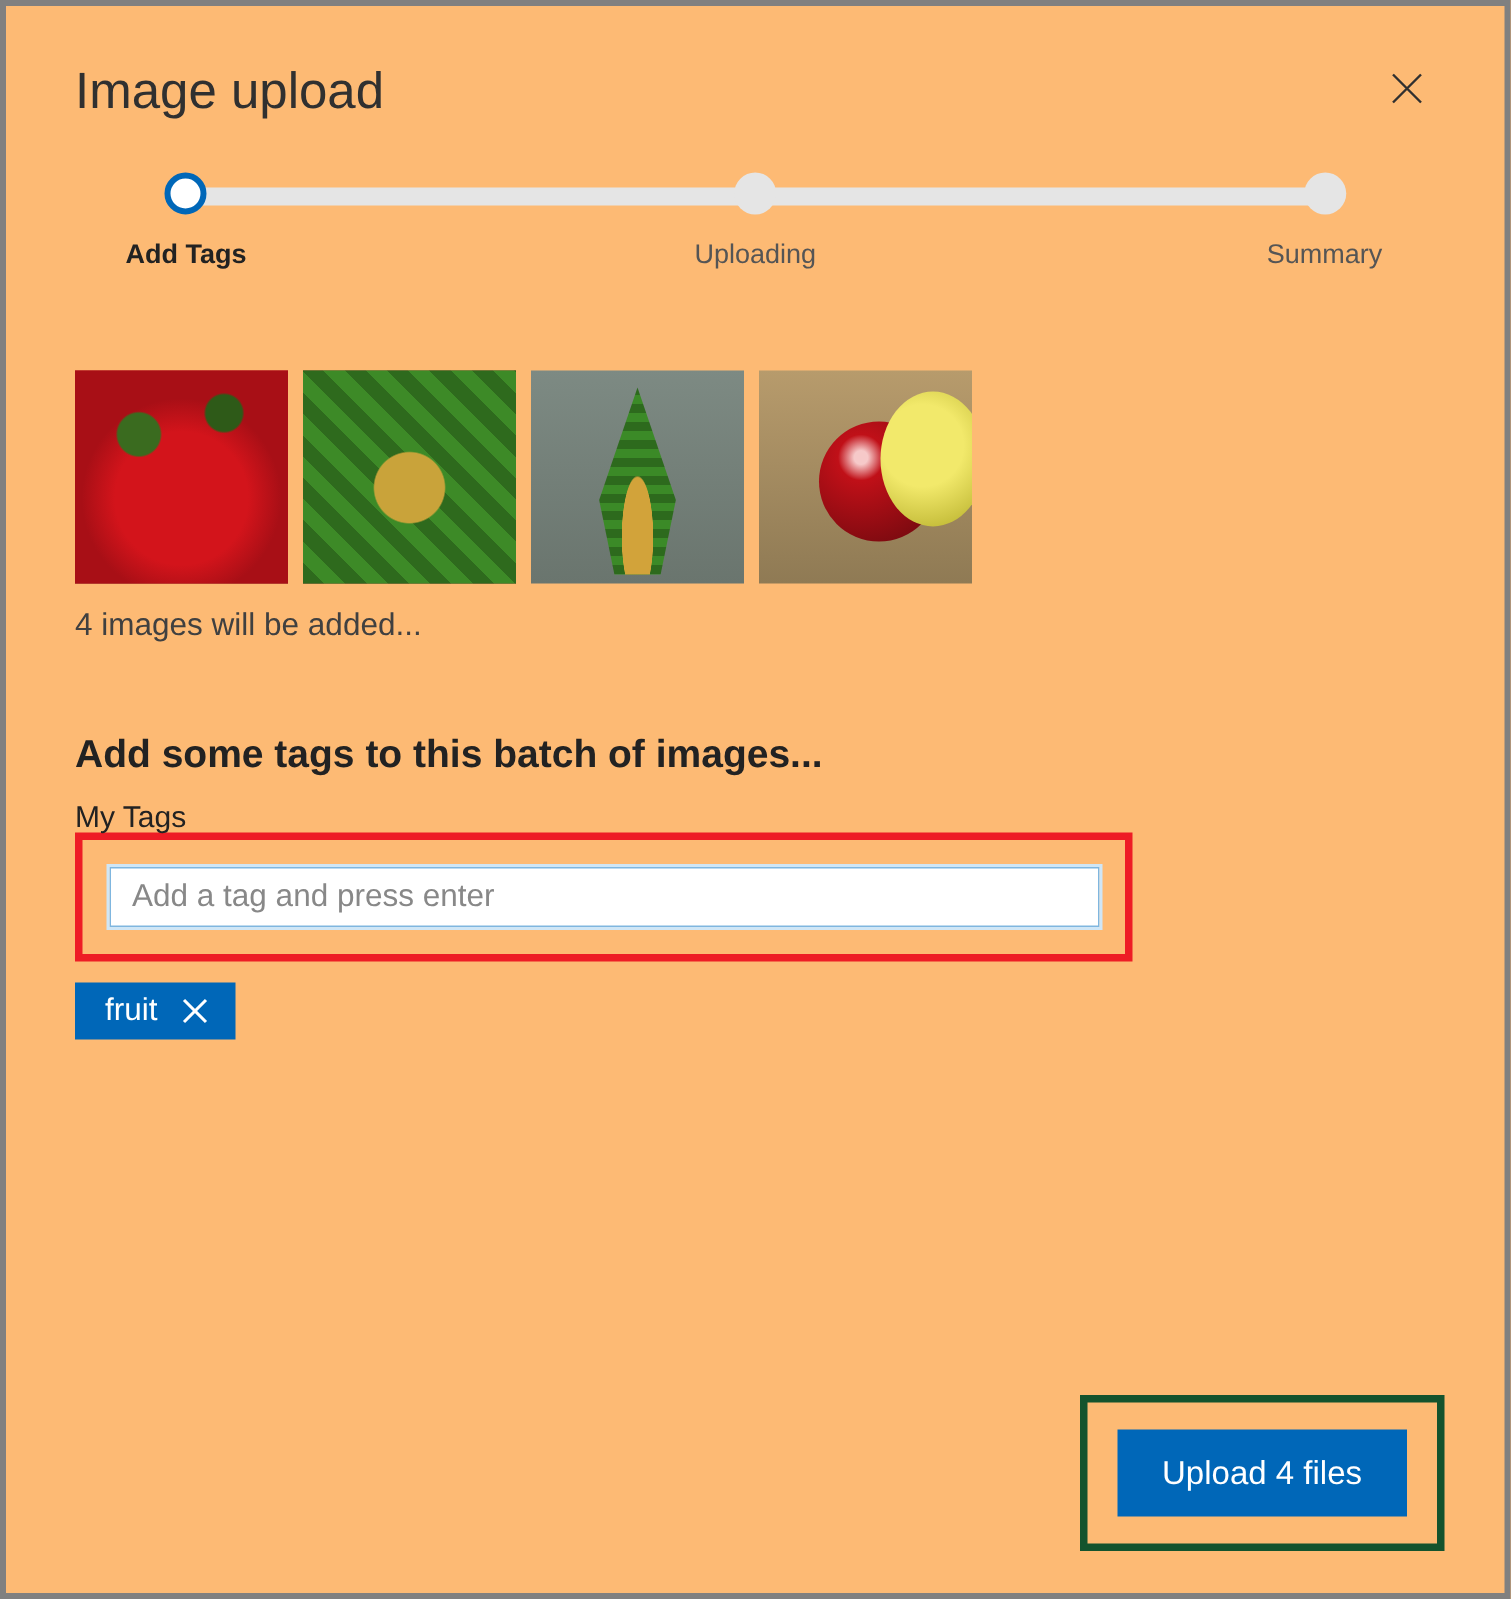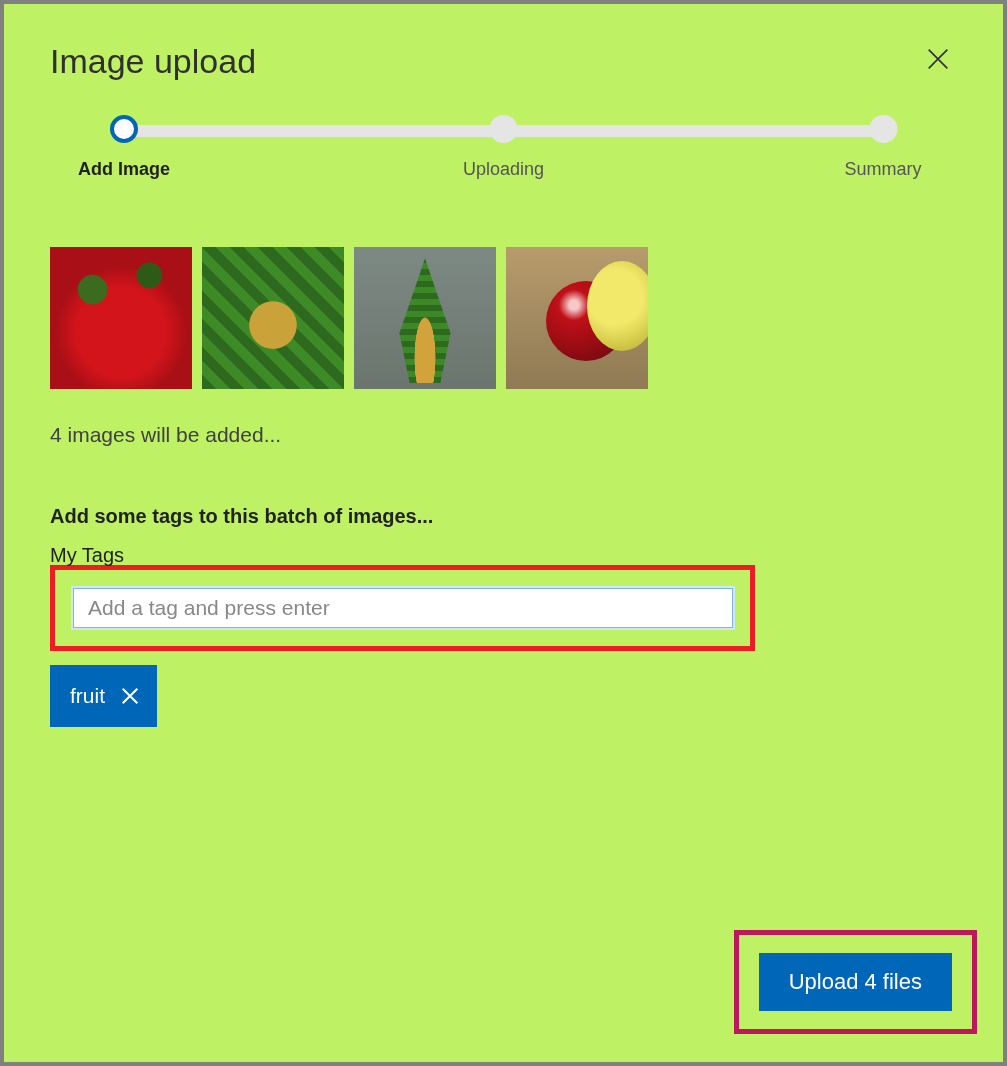--- a/index.html
+++ b/index.html
@@ -1,48 +1,48 @@
 <!DOCTYPE html>
 <html><head>
 <meta charset="utf-8">
 <style>
   * { box-sizing: border-box; }
   html, body { margin:0; padding:0; font-family: "Segoe UI", Arial, sans-serif; background:#808080; }
   .frame { width:1007px; height:1066px; background:#808080; padding:4px; }
-  .dialog { width:100%; height:100%; background:#bef264; position:relative; padding:38px 46px 64px 46px; }
+  .dialog { width:100%; height:100%; background:#fdba74; position:relative; padding:38px 46px 64px 46px; }
   .hdr { display:flex; align-items:flex-start; justify-content:space-between; }
   .title { font-size:34px; font-weight:400; color:#303030; }
   .close-btn { width:38px; height:38px; display:flex; align-items:center; justify-content:center; cursor:pointer; }
   .close-btn svg { width:28px; height:28px; stroke:#303030; stroke-width:1.4; }
   
   .stepper { position:relative; margin:34px 60px 0 60px; height:70px; }
   .track { position:absolute; left:14px; right:14px; top:10px; height:12px; background:#e5e5e5; border-radius:6px; }
   .node { position:absolute; top:0; transform:translateX(-50%); text-align:center; }
   .node .dot { width:28px; height:28px; border-radius:50%; background:#e5e5e5; margin:0 auto; }
   .node.active .dot { background:#fff; border:4px solid:#0067b8; border:4px solid #0067b8; width:28px; height:28px; }
   .node .lbl { margin-top:16px; font-size:18px; color:#555; white-space:nowrap; }
   .node.active .lbl { font-weight:700; color:#222; }
   .n1{left:14px;} .n2{left:50%;} .n3{left:calc(100% - 14px);}
   
   .thumbs { display:flex; gap:10px; margin-top:62px; }
   .thumb { width:142px; height:142px; background:#777; display:block; position:relative; overflow:hidden; }
-  .status-line { margin-top:34px; font-size:21px; color:#404040; }
-  .section-ttl { margin-top:58px; font-size:20px; font-weight:700; color:#222; }
+  .status-line { margin-top:16px; font-size:21px; color:#404040; }
+  .section-ttl { margin-top:58px; font-size:26px; font-weight:700; color:#222; }
   .mytags-lbl { margin-top:16px; font-size:20px; color:#222; }
   
   .hl-box { border:5px solid #ee1c25; margin-top:-2px; padding:18px 18px 18px 18px; width:705px; }
   .tag-input { width:660px; height:40px; border:1px solid #7fb6df; outline:2px solid #cfe6f6; outline-offset:0; padding:0 14px; font-size:21px; color:#444; background:#fff; }
   .tag-input::placeholder { color:#888; }
   
   .chip-row { margin-top:14px; }
-  .chip { display:inline-flex; align-items:center; gap:14px; background:#0067b8; color:#fff; height:62px; padding:0 16px 0 20px; font-size:21px; }
+  .chip { display:inline-flex; align-items:center; gap:14px; background:#0067b8; color:#fff; height:38px; padding:0 16px 0 20px; font-size:21px; }
   .chip-x { width:22px; height:22px; }
   .chip-x svg{width:22px;height:22px;stroke:#fff;stroke-width:2.2;}
   
-  .footer-hl { position:absolute; right:26px; bottom:28px; border:5px solid #be185d; padding:18px 20px; }
+  .footer-hl { position:absolute; right:40px; bottom:28px; border:5px solid #14532d; padding:18px 20px; }
   .upload-btn { background:#0067b8; color:#fff; border:none; font-size:22px; padding:16px 30px; cursor:pointer; }
   
   .t-straw { background:
     radial-gradient(circle at 30% 30%, #3a6b1f 0 10%, transparent 11%),
     radial-gradient(circle at 70% 20%, #2e5a18 0 8%, transparent 9%),
     radial-gradient(circle at 50% 60%, #d3141b 0 40%, #a80f16 60%),
     linear-gradient(#b5111a,#7e0b11); }
   .t-pine1 { background:
     radial-gradient(circle at 50% 55%, #c9a33a 0 22%, transparent 23%),
     repeating-linear-gradient(45deg,#2e6a1d 0 10px,#3d8a27 10px 20px),
@@ -76,21 +76,21 @@
               <path d="M4 4 L20 20 M20 4 L4 20"></path>
             </svg>
         </span>
       </div>
     </div>
 
     <div class="stepper">
       <div class="track"></div>
       <div class="node n1 active">
         <div class="dot"></div>
-        <div class="lbl">Add Image</div>
+        <div class="lbl">Add Tags</div>
       </div>
       <div class="node n3">
         <div class="dot"></div>
         <div class="lbl">Summary</div>
       </div>
       <div class="node n2">
         <div class="dot"></div>
         <div class="lbl">Uploading</div>
       </div>
     </div>

